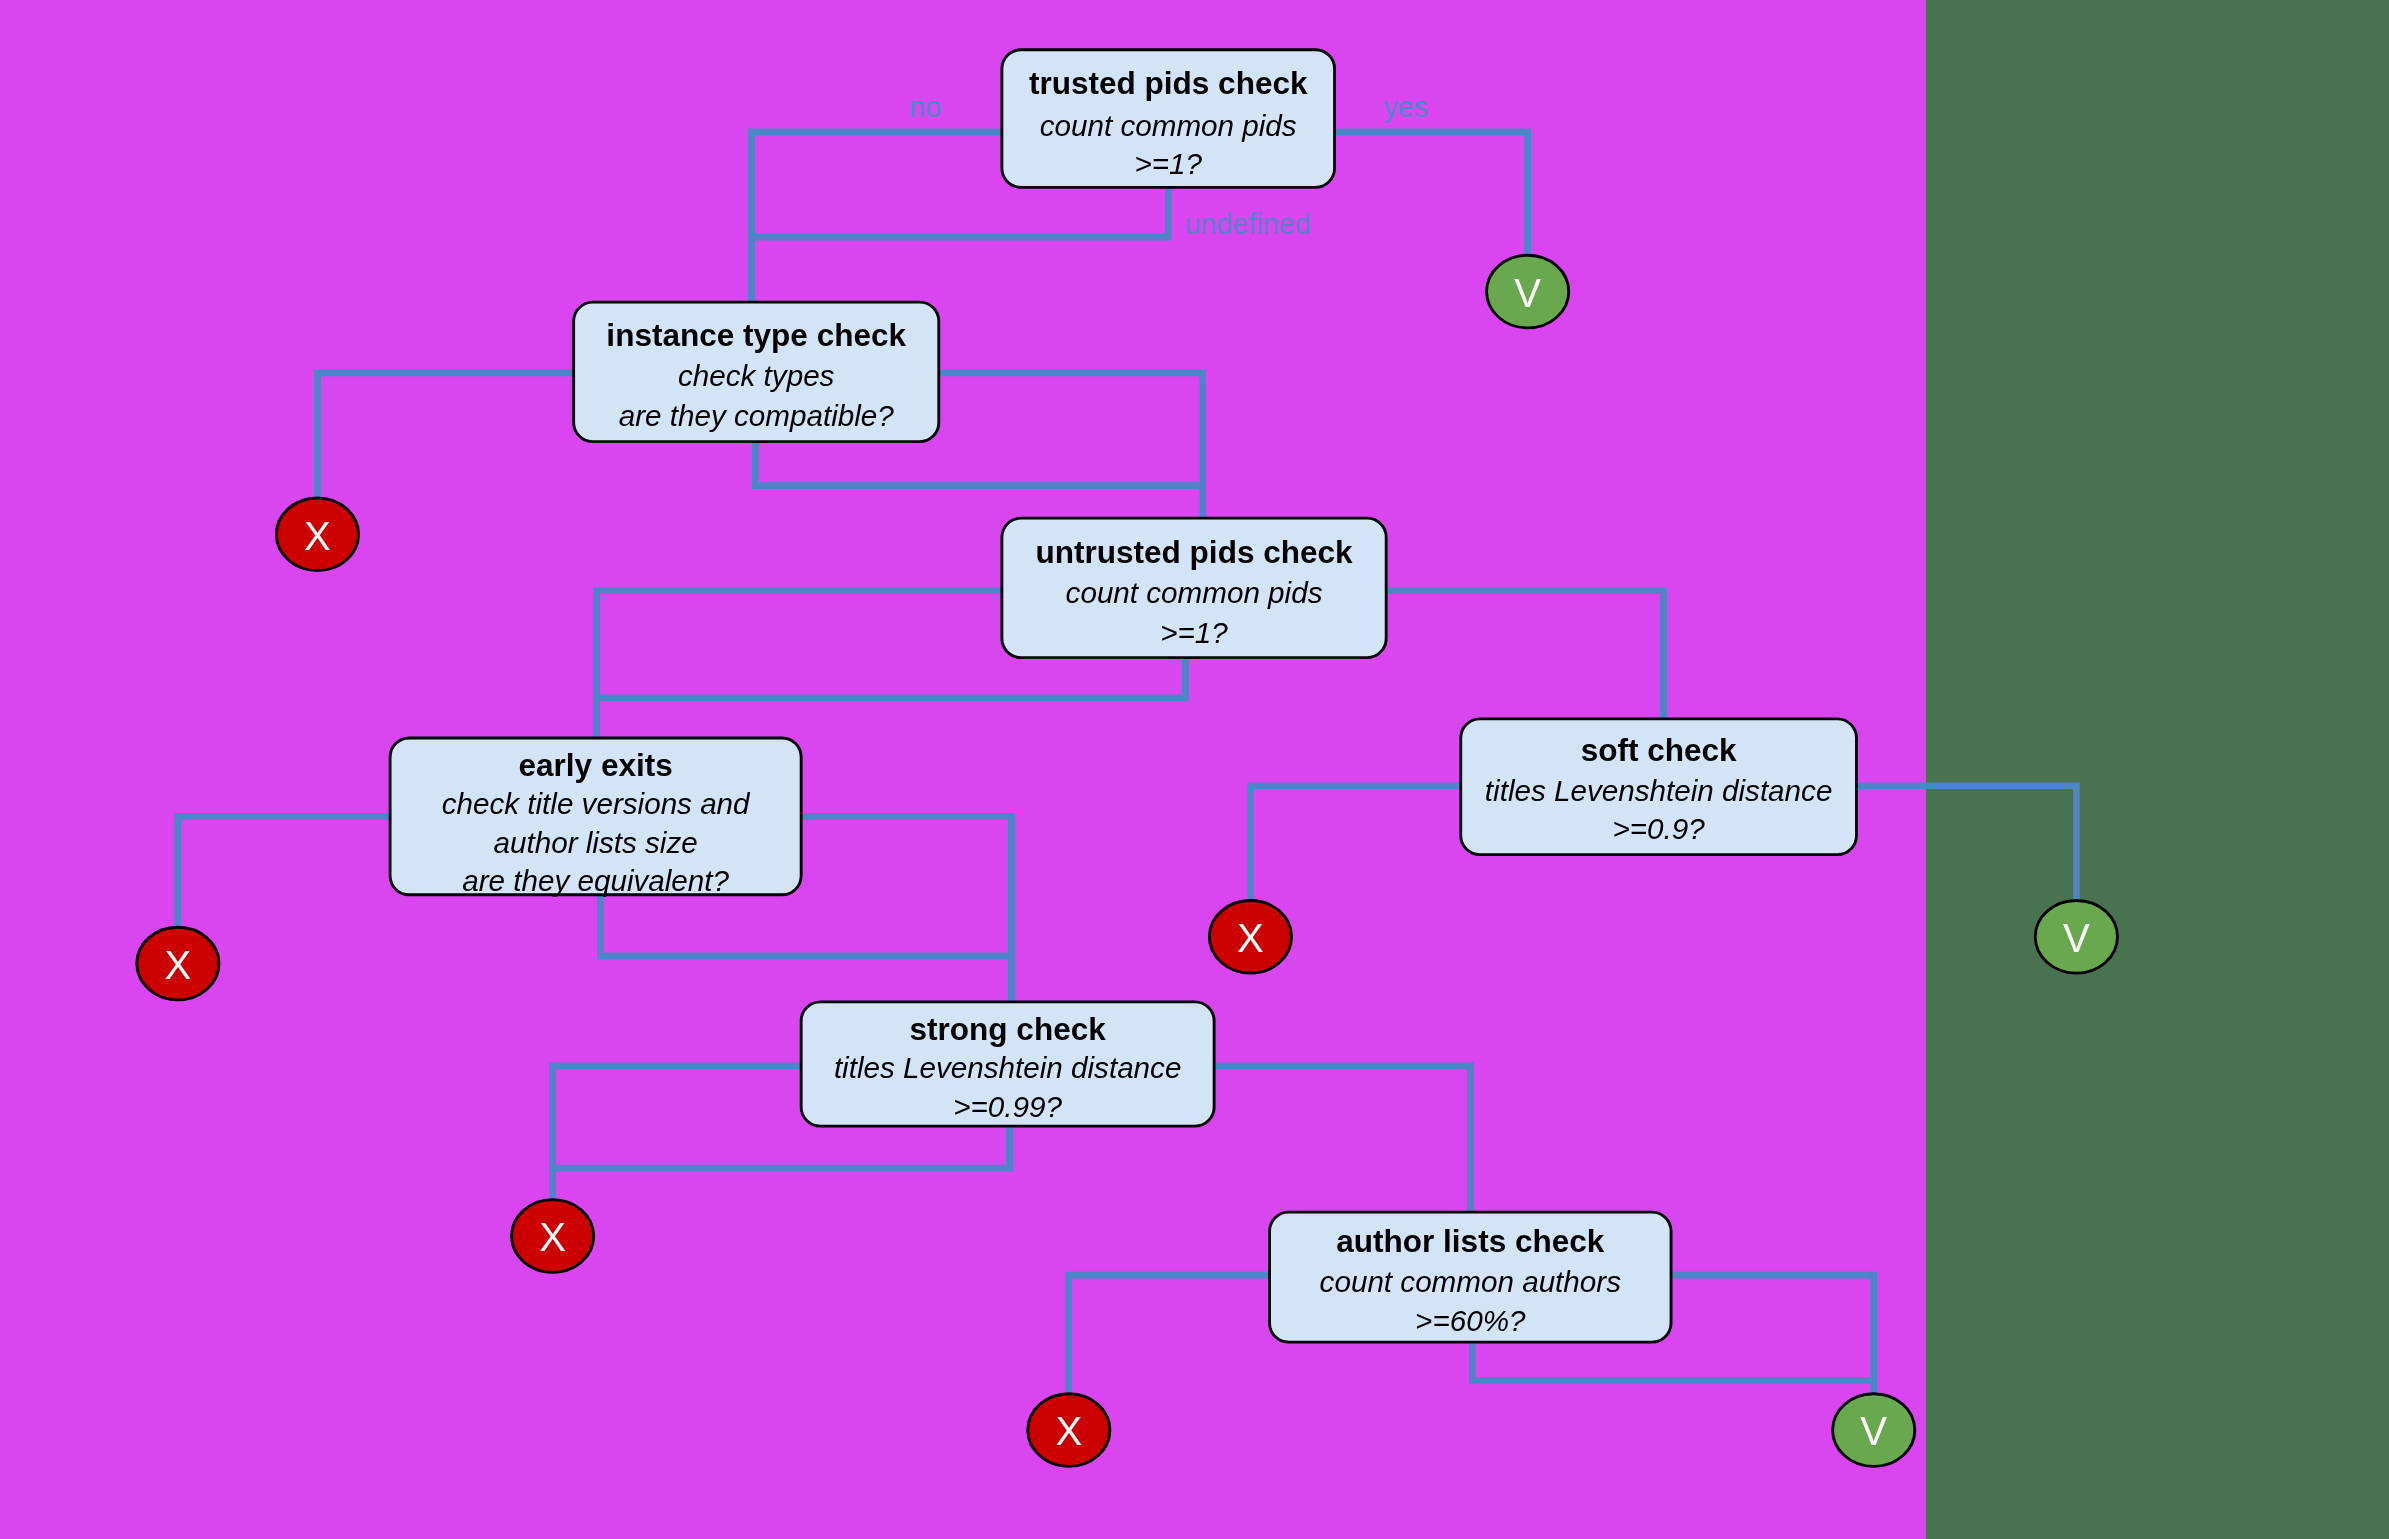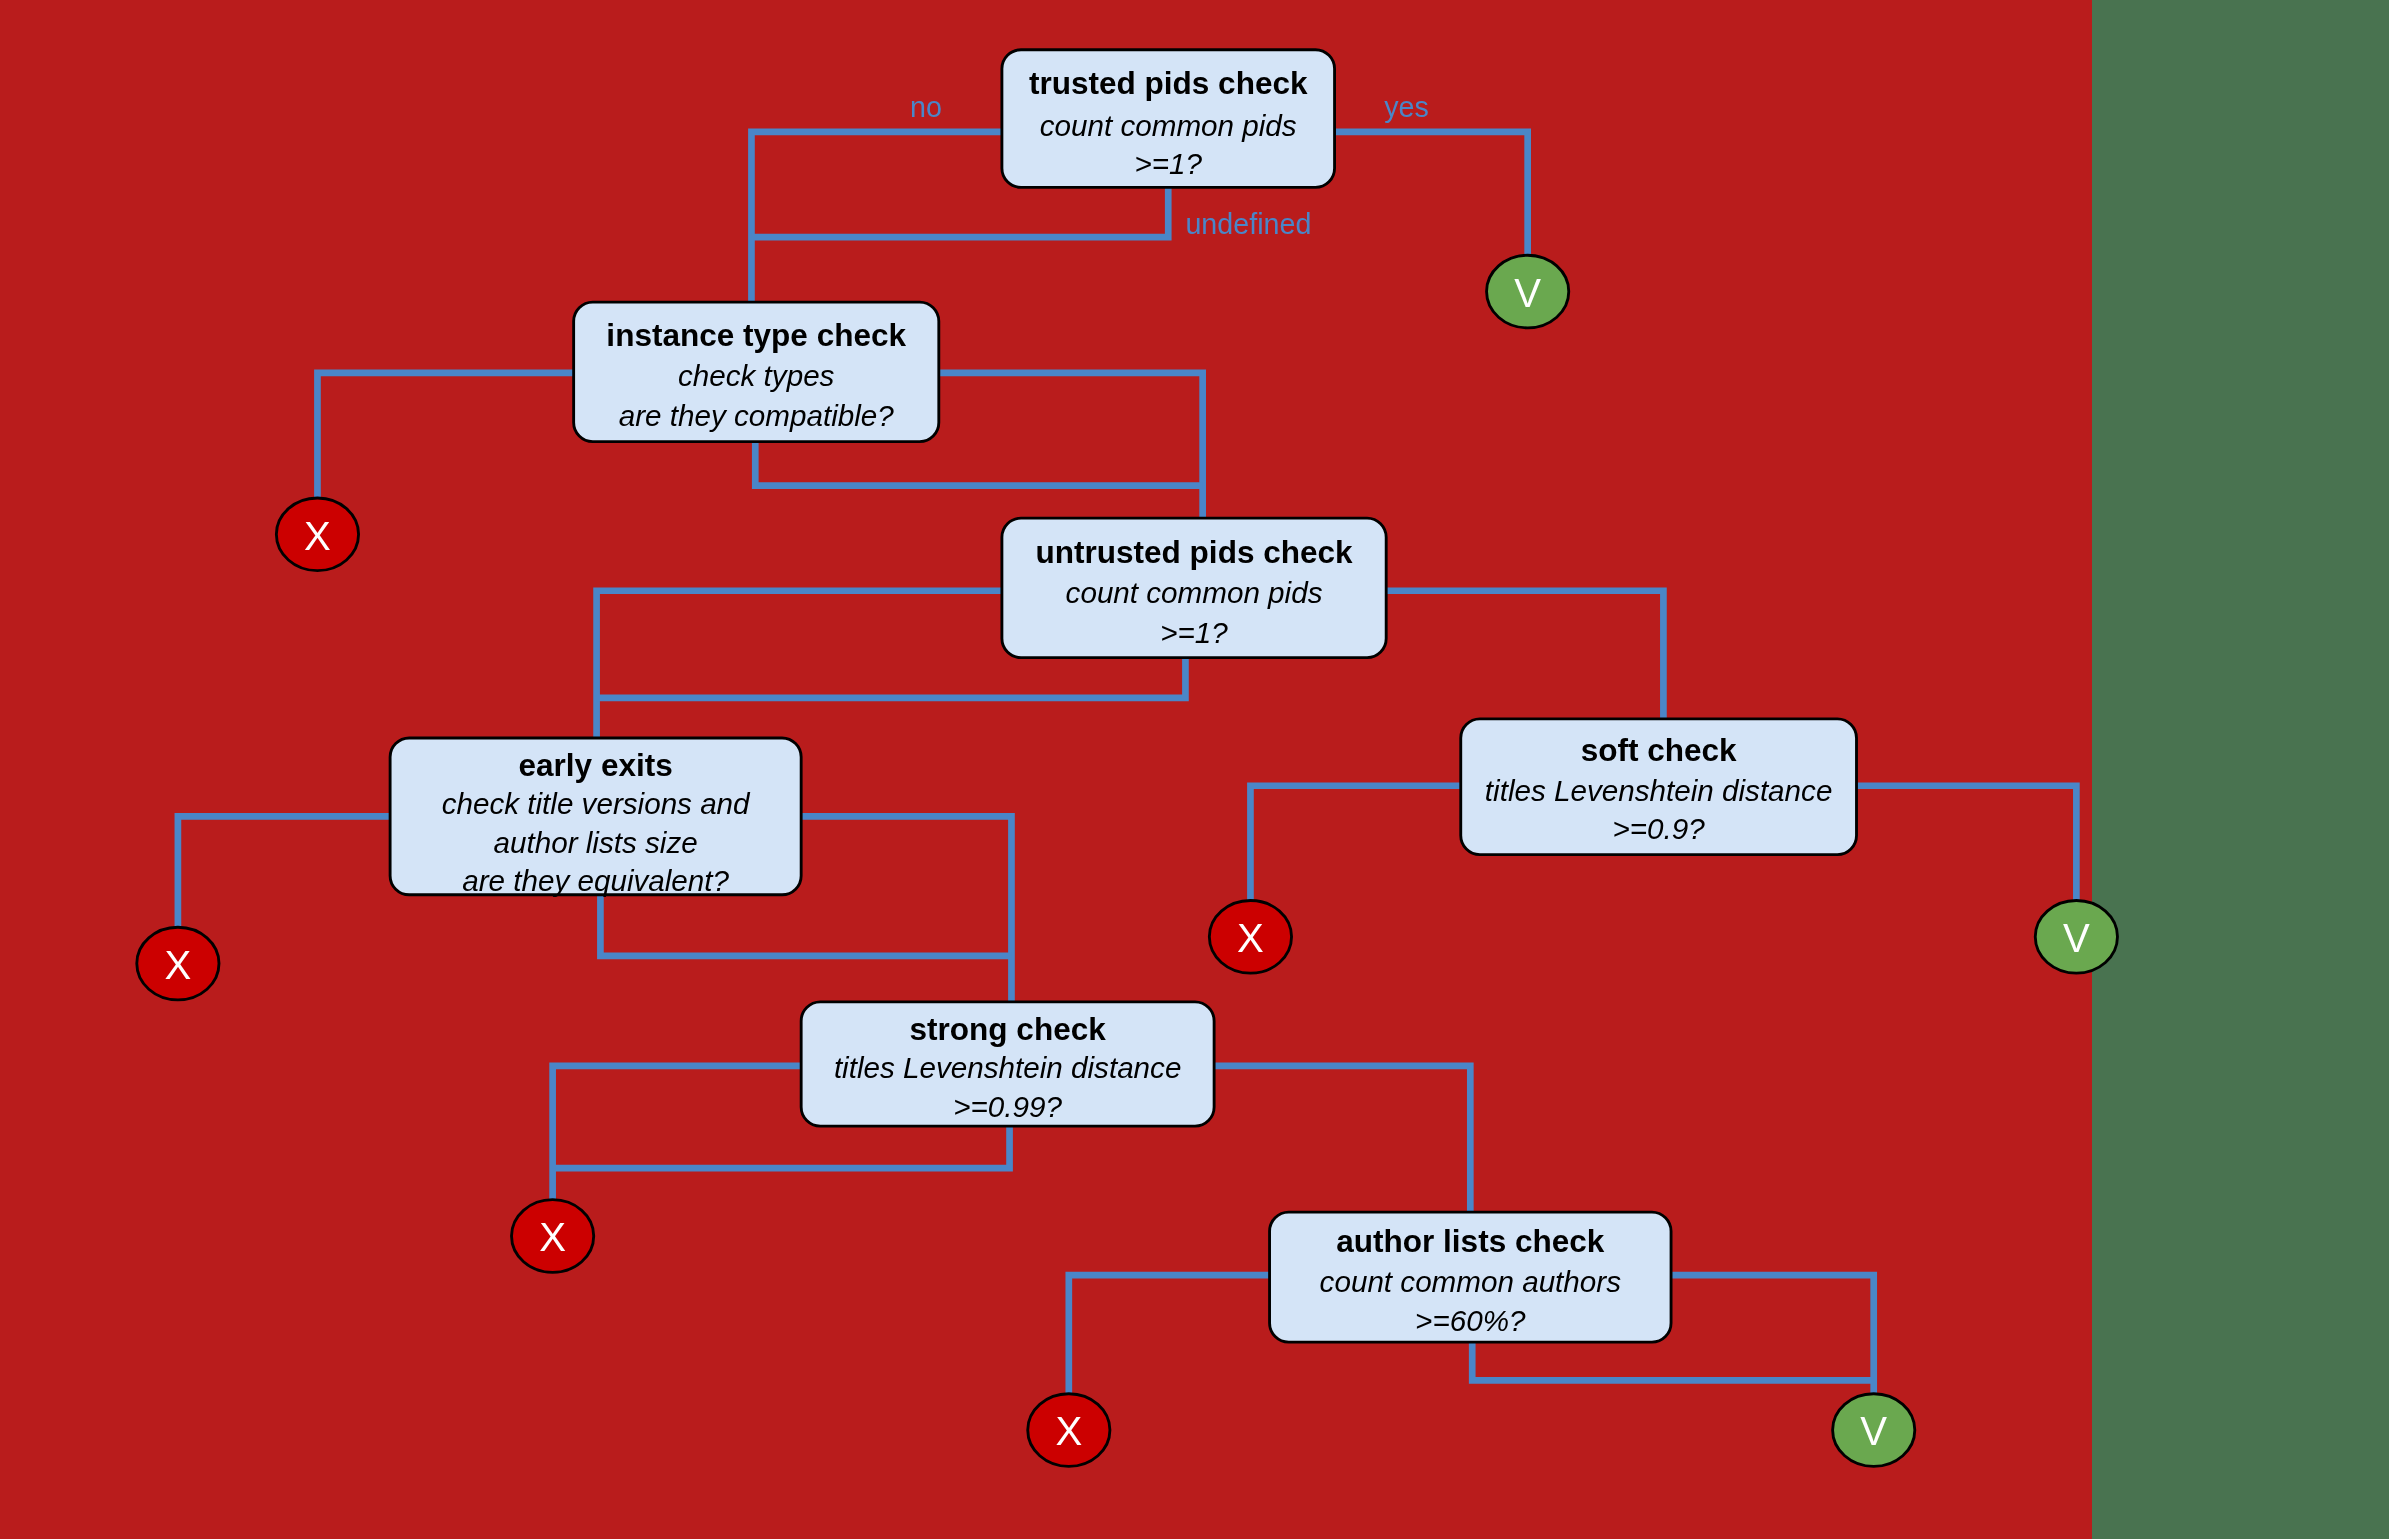--- a/index.html
+++ b/index.html
@@ -9,23 +9,23 @@
     background: #497350;
   }
   body {
     width: 2390px;
     height: 1540px;
     overflow: hidden;
     font-family: "Liberation Sans", sans-serif;
   }
   #diagram-root {
     position: relative;
-    width: 2092px;
+    width: 1926px;
     height: 1540px;
-    background: #b91c1c;
+    background: #d946ef;
     text-decoration: underline;
   }
   svg#flow-svg {
     position: absolute;
     top: 0;
     left: 0;
     width: 2390px;
     height: 1540px;
     display: block;
   }

